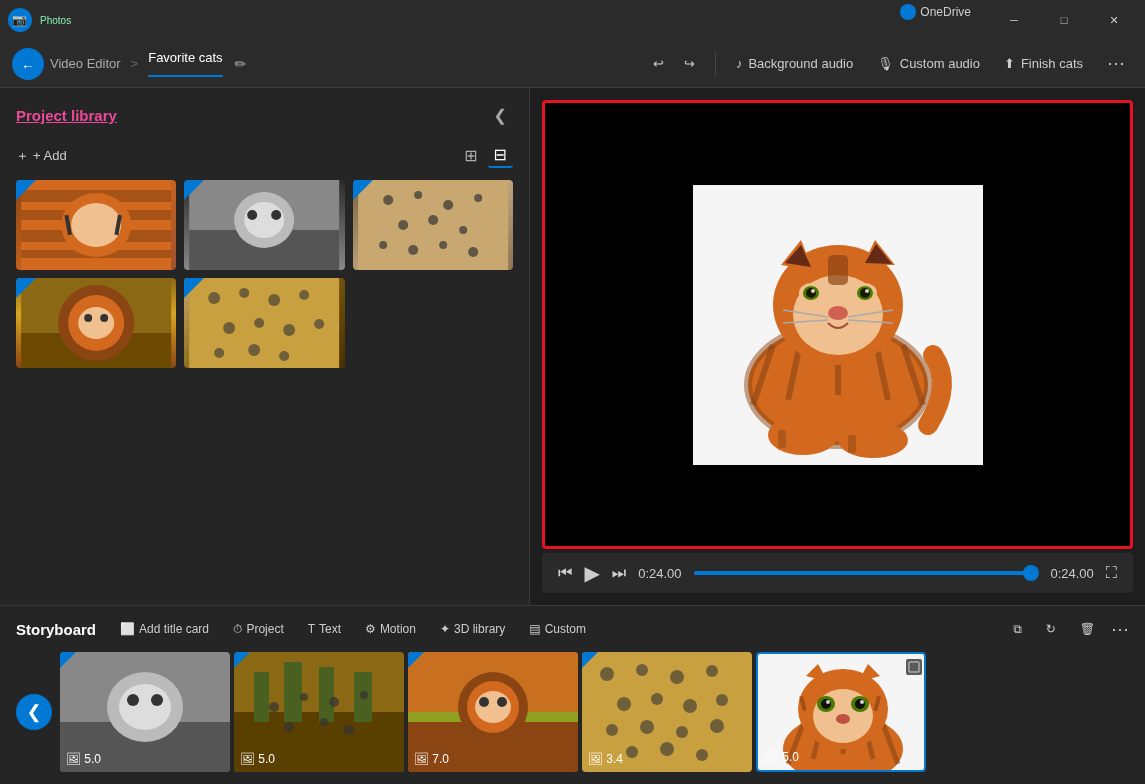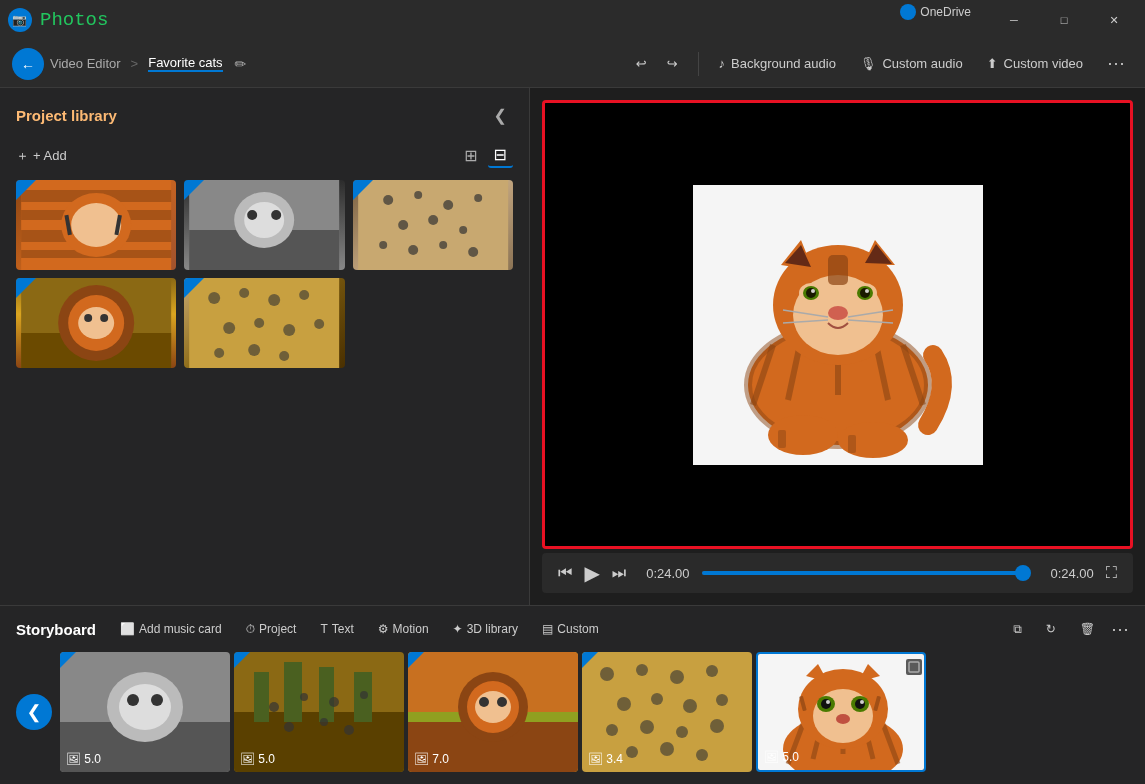--- a/index.html
+++ b/index.html
@@ -30,23 +30,22 @@
       gap: 8px;
     }
     .titlebar-icon {
       width: 24px; height: 24px;
       background: #0078d4;
       border-radius: 50%;
       display: flex; align-items: center; justify-content: center;
       font-size: 12px;
     }
     .titlebar-title {
-      font-size: 19px;
-      color: #22c55e;
-      font-family: Liberation Mono, monospace;
+      font-size: 10px;
+      color: #86efac;
     }
     .titlebar-right {
       display: flex;
       align-items: flex-start;
       gap: 4px;
     }
     .titlebar-onedrive {
       display: flex; align-items: center; gap: 4px;
       font-size: 12px; color: #ccc;
       margin-right: 16px;
@@ -88,21 +87,21 @@
       font-size: 13px; color: #aaa;
       cursor: pointer;
     }
     .breadcrumb-sep {
       font-size: 13px; color: #666;
       margin: 0 4px;
     }
     .breadcrumb-current {
       font-size: 13px; color: #fff;
       border-bottom: 2px solid #0078d4;
-      padding-bottom: 0;
+      padding-bottom: 10px;
     }
     .edit-icon {
       font-size: 14px; color: #aaa; cursor: pointer; margin-left: 6px;
     }
     .toolbar-center {
       display: flex; align-items: center; gap: 8px;
     }
     .toolbar-undo-redo {
       display: flex; gap: 4px;
     }
@@ -145,21 +144,22 @@
     }
     .project-library-header {
       display: flex;
       align-items: center;
       justify-content: space-between;
       margin-bottom: 16px;
     }
     .project-library-title {
       font-size: 15px;
       font-weight: 600;
-      color: #fdba74;
+      color: #ec4899;
+      text-decoration: underline;
     }
     .collapse-btn {
       background: transparent; border: none; color: #aaa;
       font-size: 16px; cursor: pointer; padding: 2px 6px;
     }
     .library-toolbar {
       display: flex;
       align-items: center;
       justify-content: space-between;
       margin-bottom: 12px;
@@ -236,21 +236,21 @@
       align-items: center;
       gap: 12px;
       margin-top: 4px;
       border-radius: 4px;
     }
     .ctrl-btn {
       background: transparent; border: none; color: #ccc;
       font-size: 16px; cursor: pointer;
     }
     .time-display {
-      font-size: 13px; color: #ccc; margin-left: 8px;
+      font-size: 13px; color: #ccc;
     }
     .progress-bar {
       flex: 1;
       height: 4px;
       background: #444;
       border-radius: 2px;
       position: relative;
     }
     .progress-fill {
       height: 100%;
@@ -399,21 +399,21 @@
     <button class="icon-btn">
       <span>♪</span>
       <span>Background audio</span>
     </button>
     <button class="icon-btn">
       <span>🎙</span>
       <span>Custom audio</span>
     </button>
     <button class="icon-btn">
       <span>⬆</span>
-      <span>Custom video</span>
+      <span>Finish cats</span>
     </button>
     <button class="more-btn">···</button>
   </div>
 </div>
 
 <div class="main-area">
 
   <div class="left-panel">
     <div class="project-library">
       <div class="project-library-header">
@@ -581,21 +581,21 @@
       <button class="fullscreen-btn">⛶</button>
     </div>
   </div>
 </div>
 
 <div class="storyboard">
   <div class="storyboard-header">
     <span class="storyboard-title">Storyboard</span>
     <button class="storyboard-btn">
       <span>⬜</span>
-      <span>Add music card</span>
+      <span>Add title card</span>
     </button>
     <button class="storyboard-btn">
       <span>⏱</span>
       <span>Project</span>
     </button>
     <button class="storyboard-btn">
       <span>T</span>
       <span>Text</span>
     </button>
     <button class="storyboard-btn">

